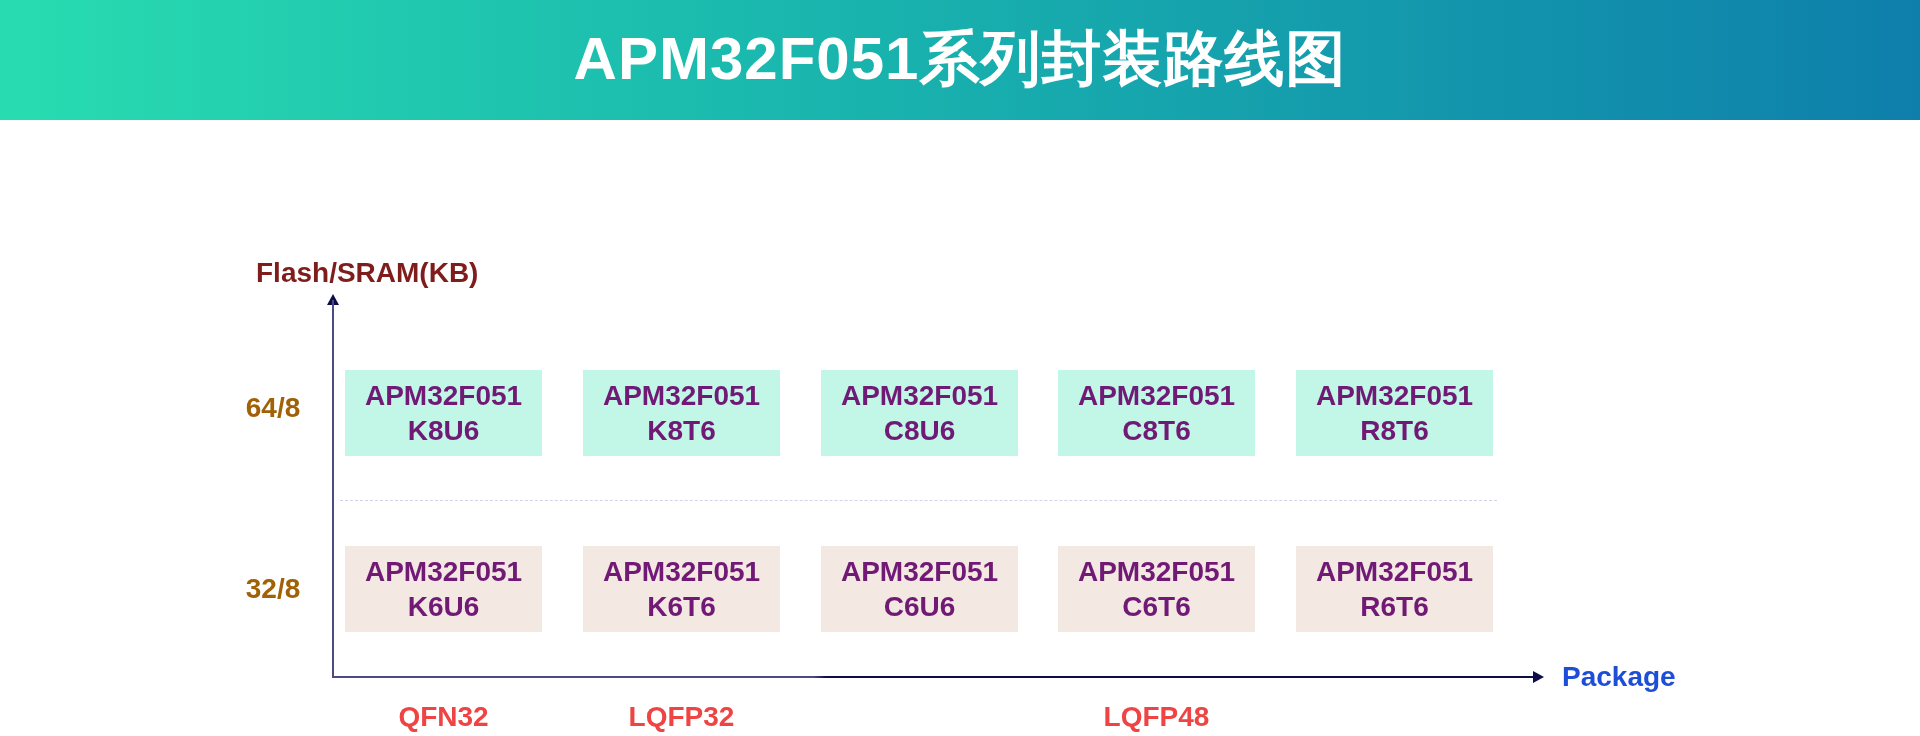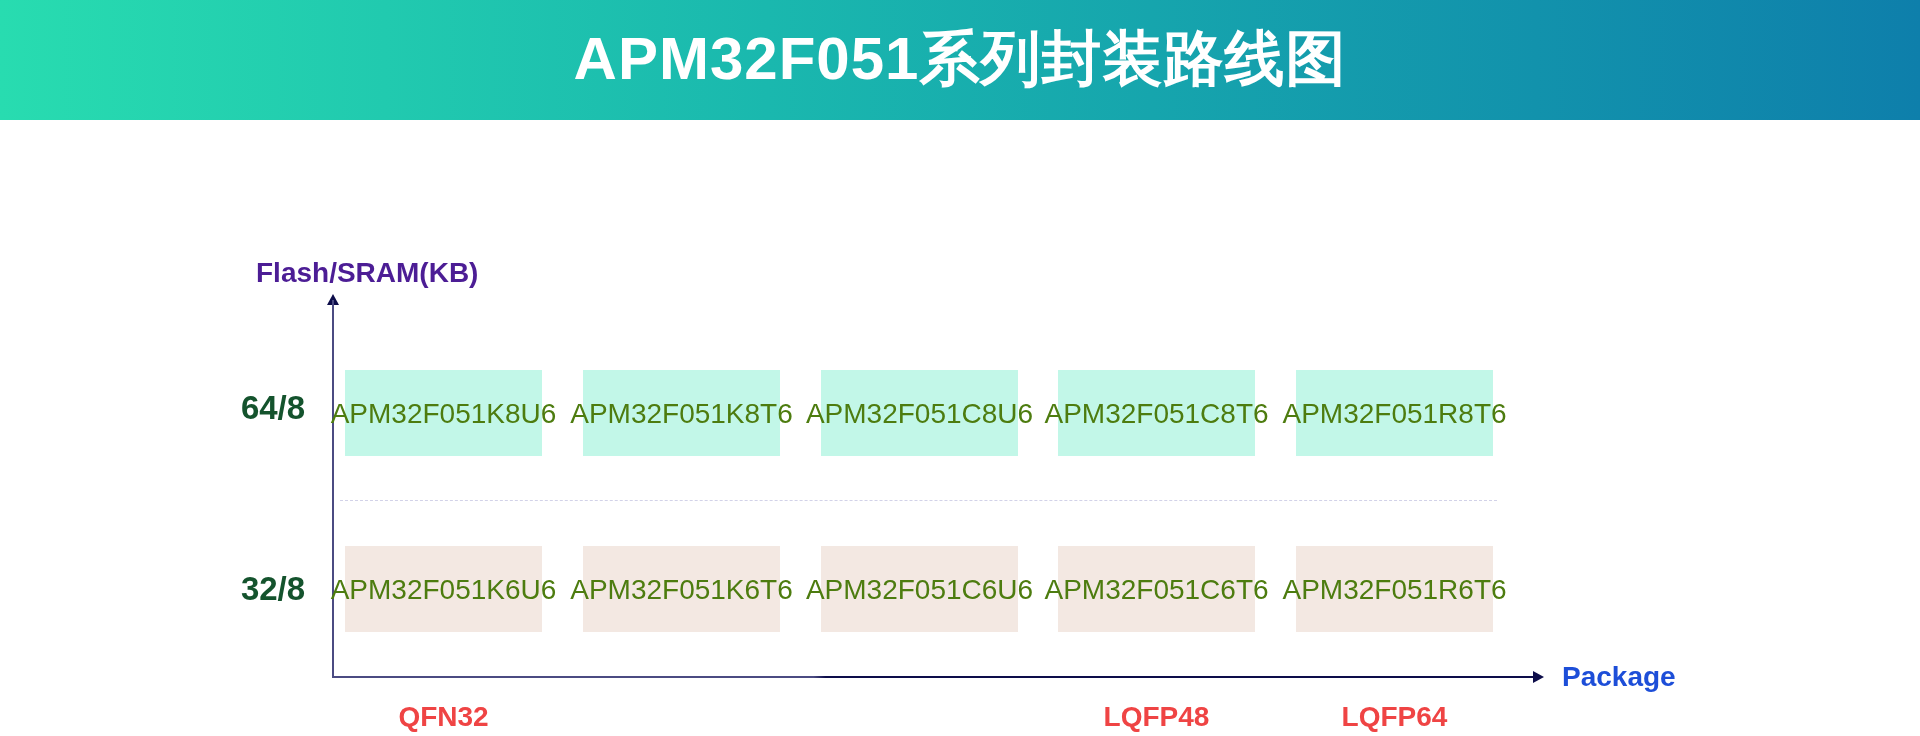--- a/index.html
+++ b/index.html
@@ -32,21 +32,21 @@
       letter-spacing: 1px;
       line-height: 1;
       margin-top: -2px;
     }
     .y-axis-title {
       position: absolute;
       left: 256px;
       top: 256px;
       font-size: 28px;
       font-weight: bold;
-      color: #4c1d95;
+      color: #7f1d1d;
       line-height: 34px;
       white-space: nowrap;
     }
     .y-axis-line {
       position: absolute;
       left: 332px;
       top: 300px;
       width: 2px;
       height: 378px;
       background: #4b4b82;
@@ -92,45 +92,46 @@
       left: 340px;
       top: 500px;
       width: 1157px;
       height: 0;
       border-top: 1.5px dashed #d2d2e8;
     }
     .y-tick {
       position: absolute;
       left: 238px;
       width: 70px;
-      font-size: 33px;
-      font-weight: bold;
-      color: #14532d;
+      font-size: 28px;
+      font-weight: bold;
+      color: #a16207;
       text-align: center;
       line-height: 34px;
     }
     .x-tick {
       position: absolute;
       top: 700px;
       width: 197px;
       font-size: 28px;
       font-weight: bold;
       color: #ef4444;
       text-align: center;
       line-height: 34px;
     }
     .chip {
       position: absolute;
       width: 197px;
       height: 86px;
       display: flex;
+      flex-direction: column;
       align-items: center;
       justify-content: center;
-      color: #4d7c0f;
-      font-weight: normal;
+      color: #701a75;
+      font-weight: bold;
       font-size: 28px;
       line-height: 35px;
       box-sizing: border-box;
     }
     .chip.row-64 { background: #c2f7e8; top: 370px; }
     .chip.row-32 { background: #f3e8e2; top: 546px; }
     .chip span { display: block; white-space: nowrap; }
   </style>
 </head>
 <body>
@@ -190,16 +191,16 @@
   <div class="chip row-32" style="left:1296px;">
     <span>APM32F051</span>
     <span>R6T6</span>
   </div>
 
   <div class="x-axis-line"></div>
   <div class="x-arrow"></div>
   <div class="x-axis-title">Package</div>
 
   <div class="x-tick" style="left:345px;">QFN32</div>
+  <div class="x-tick" style="left:583px;">LQFP32</div>
   <div class="x-tick" style="left:1058px;">LQFP48</div>
-  <div class="x-tick" style="left:1296px;">LQFP64</div>
 
 </div>
 
 </body></html>

